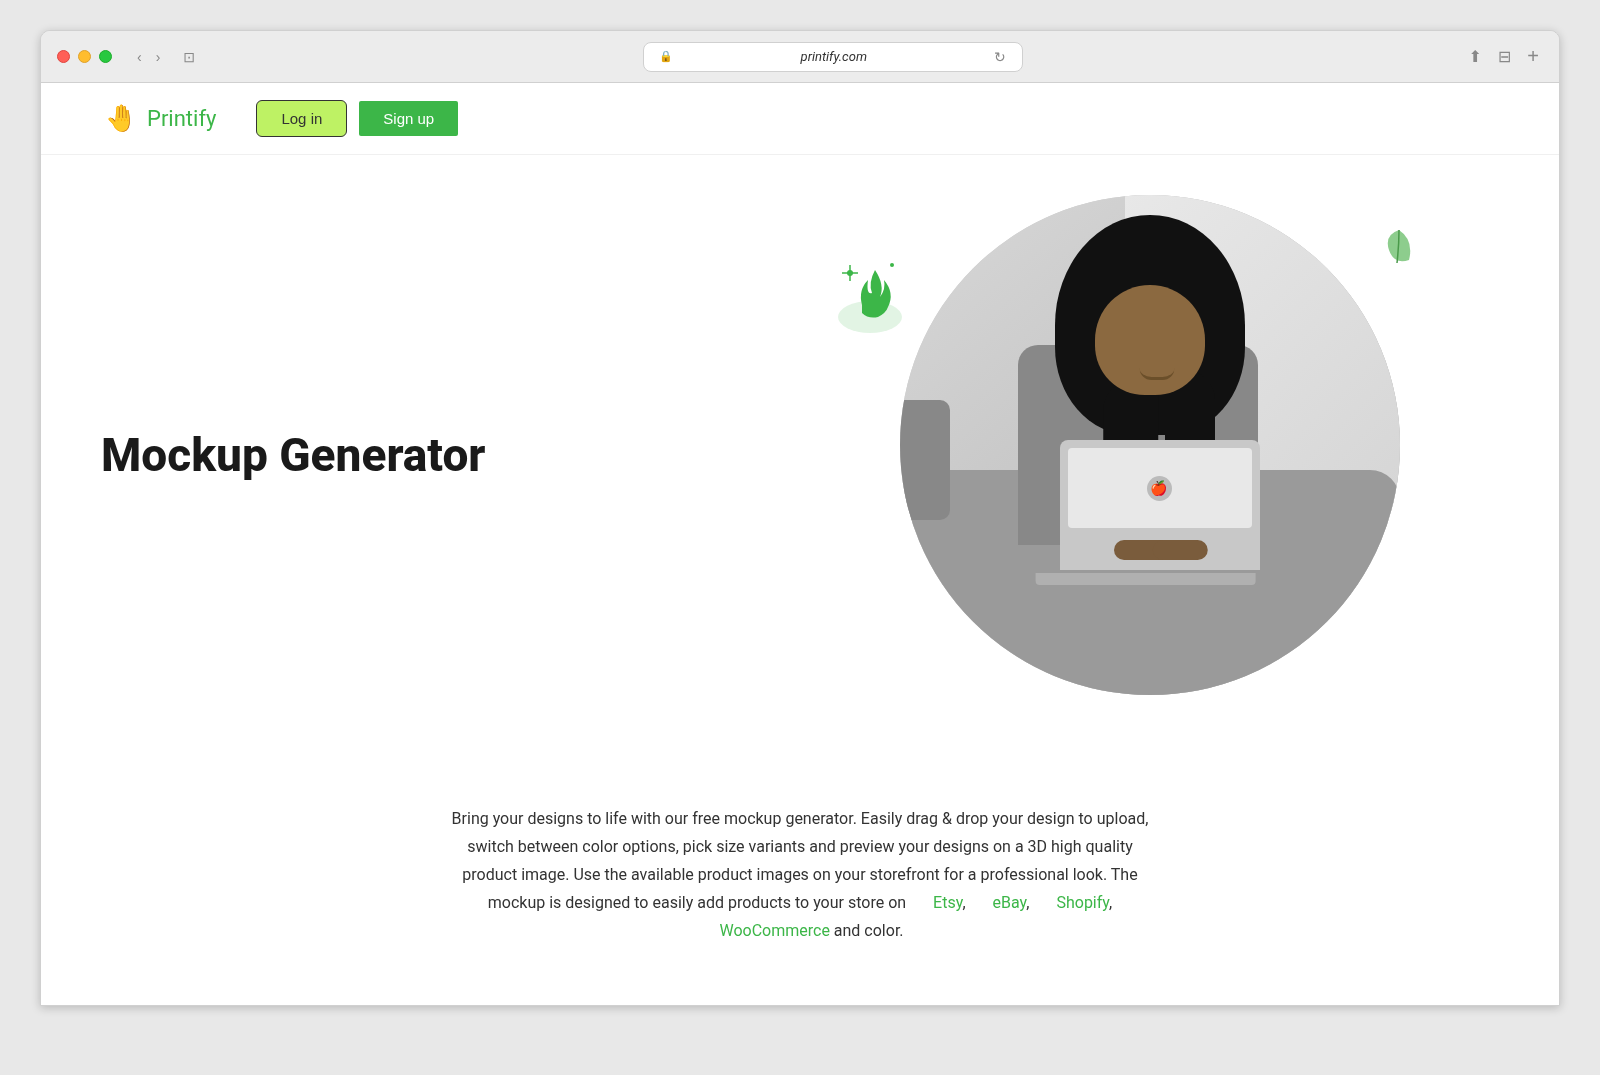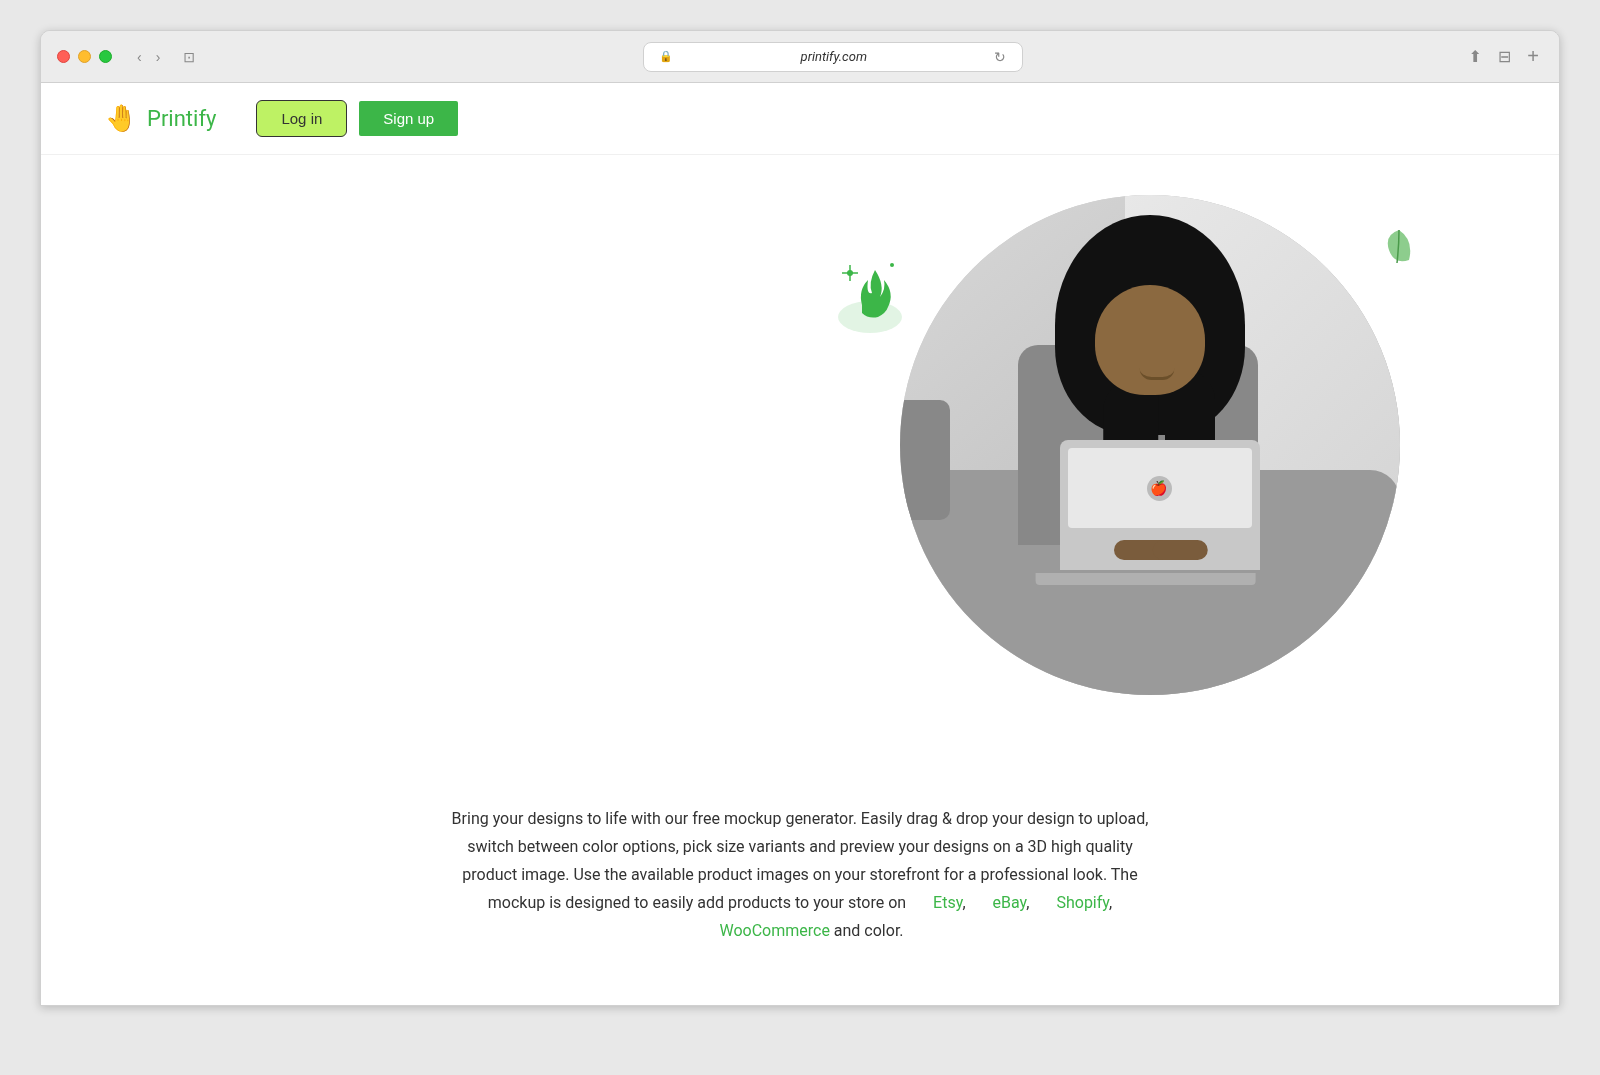--- a/index.html
+++ b/index.html
@@ -365,20 +365,21 @@
 
 
       <div class="nav-actions">
         <button class="btn-login">Log in</button>
         <button class="btn-signup">Sign up</button>
       </div>
     </nav>
 
     <section class="hero">
       <div class="hero-left">
+        <h1 class="hero-title">Mockup Generator</h1>
       </div>
 
       <div class="hero-right">
 
         <div class="floating-logo">
           <svg viewBox="0 0 80 90" width="80" height="90" xmlns="http://www.w3.org/2000/svg">
 
             <ellipse cx="40" cy="72" rx="32" ry="16" fill="#3cb648" opacity="0.15"></ellipse>
 
             <path d="M32 60 Q28 45 38 35 Q36 50 42 48 Q38 38 45 25 Q55 40 50 52 Q56 44 54 35 Q65 48 58 62 Q56 68 48 72 Q38 74 32 68 Z" fill="#3cb648"></path>

